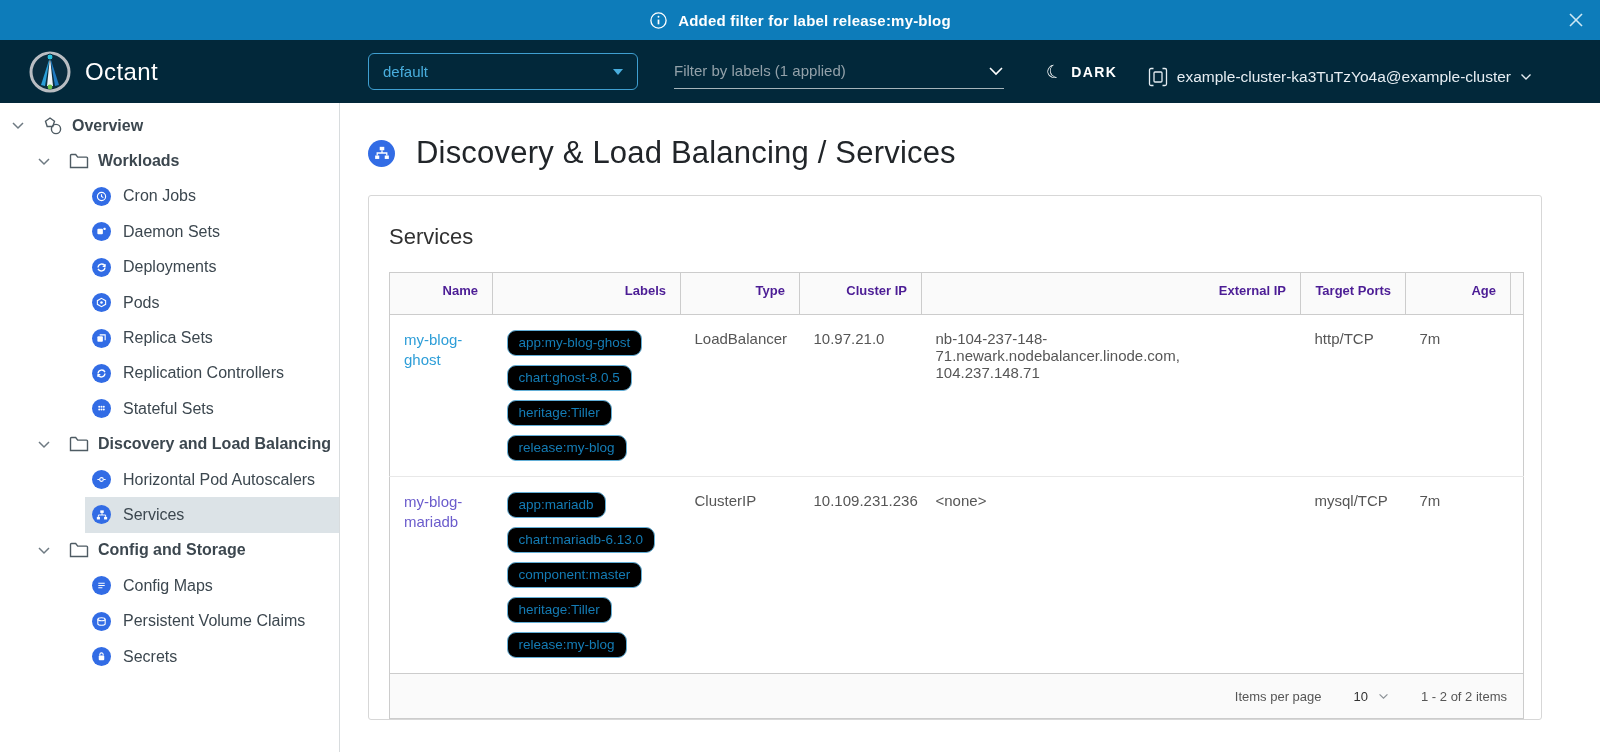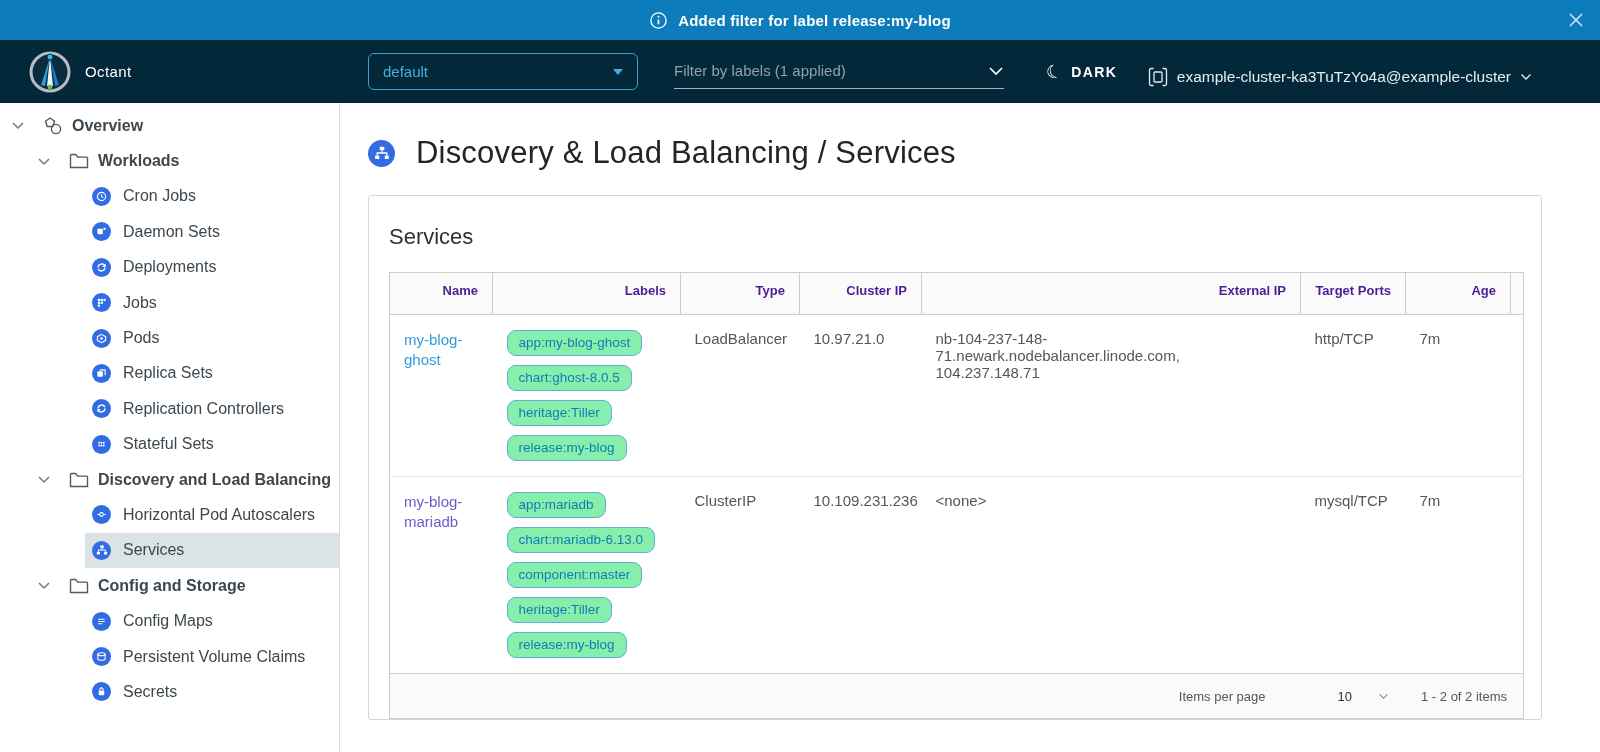--- a/index.html
+++ b/index.html
@@ -9,21 +9,21 @@
   
   .banner { position:relative; height:40px; background:#0d7cba; display:flex;
             align-items:center; justify-content:center; gap:10px; }
   .banner-text { color:#fff; font-size:15px; font-weight:600; letter-spacing:.2px; }
   .banner-close { position:absolute; right:14px; top:10px; width:20px; height:20px;
                   cursor:pointer; display:flex; align-items:center; justify-content:center; }
 
   
   .app-header { position:relative; height:63px; background:#02283a; }
   .brand { position:absolute; left:28px; top:0; height:63px; display:flex; align-items:center; gap:13px; }
-  .brand-name { color:#fff; font-size:15px; letter-spacing:.4px; }
+  .brand-name { color:#fff; font-size:24px; letter-spacing:.4px; }
   .ns-select { position:absolute; left:368px; top:13px; width:270px; height:37px;
                border:1px solid #3f9fd0; border-radius:6px; display:flex; align-items:center;
                padding:0 14px; color:#49aede; font-size:15px; cursor:pointer; }
   .ns-caret { margin-left:auto; width:0; height:0; border-left:5px solid transparent;
               border-right:5px solid transparent; border-top:6px solid #49aede; }
   .filter-box { position:absolute; left:674px; top:22px; width:330px;
                 border-bottom:1px solid rgba(255,255,255,.65); padding-bottom:9px;
                 display:flex; align-items:center; color:#93a1a9; font-size:15px; cursor:pointer; }
   .filter-chev { margin-left:auto; }
   .theme-toggle { position:absolute; left:1046px; top:0; height:63px; display:flex;
@@ -70,27 +70,27 @@
               vertical-align:top; }
   table.svc thead th + th { border-left:1px solid #ccc; }
   table.svc tbody td { vertical-align:top; padding:15px 14px; font-size:15px; color:#565656; }
   table.svc tbody tr + tr td { border-top:1px solid #e8e8e8; }
   a.res-link { text-decoration:none; font-size:15px; line-height:1.35; word-wrap:break-word; }
   a.res-blue { color:#2e9ed8; }
   a.res-purple { color:#6b5ccc; }
 
   ul.chips { list-style:none; display:flex; flex-direction:column; align-items:flex-start; gap:9px; }
   .chip { border:1px solid #62aed6; color:#147cb5; border-radius:9px; padding:4px 11px 5px 11px;
-          font-size:13.5px; background:#86efac; cursor:pointer; white-space:nowrap; }
+          font-size:13.5px; background:#000000; cursor:pointer; white-space:nowrap; }
 
   table.svc tfoot td { background:#fafafa; border-top:1px solid #ccc; padding:0 16px; height:45px; }
   .pager { display:flex; align-items:center; justify-content:flex-end; gap:30px;
            font-size:13px; color:#565656; }
-  .page-size { display:flex; align-items:center; gap:26px; color:#313131; cursor:pointer;
-               padding:3px 2px;margin-left:40px; }
+  .page-size { display:flex; align-items:center; gap:10px; color:#313131; cursor:pointer;
+               padding:3px 2px; }
   .range-text { color:#565656; }
 
   svg { display:block; }
 </style>
 </head>
 <body>
 
 <div class="banner">
   <span>
     <svg width="19" height="19" viewBox="0 0 20 20" fill="none" stroke="#fff" stroke-width="1.4">
@@ -217,33 +217,20 @@
         <span class="kicon">
           <svg width="11" height="11" viewBox="0 0 12 12" fill="none" stroke="#fff" stroke-width="1.4">
               <path d="M2.2 7.5 a4 4 0 0 0 7.6 -1.5"></path>
               <path d="M9.8 4.5 a4 4 0 0 0 -7.6 1.5"></path>
               <path d="M9.8 2.2 v2.5 h-2.5"></path>
             </svg>
         </span>
         <span class="nav-label">Deployments</span>
       </li>
 
-      <li class="nav-item lvl2">
-        <span class="kicon">
-          <svg width="11" height="11" viewBox="0 0 12 12" fill="#fff">
-              <rect x="2" y="2" width="2.4" height="2.4"></rect>
-              <rect x="5.1" y="2" width="2.4" height="2.4"></rect>
-              <rect x="8.2" y="2" width="2.4" height="2.4"></rect>
-              <rect x="2" y="5.1" width="2.4" height="2.4"></rect>
-              <rect x="5.1" y="5.1" width="2.4" height="2.4"></rect>
-              <rect x="2" y="8.2" width="2.4" height="2.4"></rect>
-            </svg>
-        </span>
-        <span class="nav-label">Jobs</span>
-      </li>
 
       <li class="nav-item lvl2">
         <span class="kicon">
           <svg width="11" height="11" viewBox="0 0 12 12" fill="#fff">
               <path d="M6 1.5 L10.5 4 V8 L6 10.5 L1.5 8 V4 Z" fill="none" stroke="#fff" stroke-width="1.2"></path>
               <circle cx="6" cy="6" r="1.4"></circle>
             </svg>
         </span>
         <span class="nav-label">Pods</span>
       </li>

